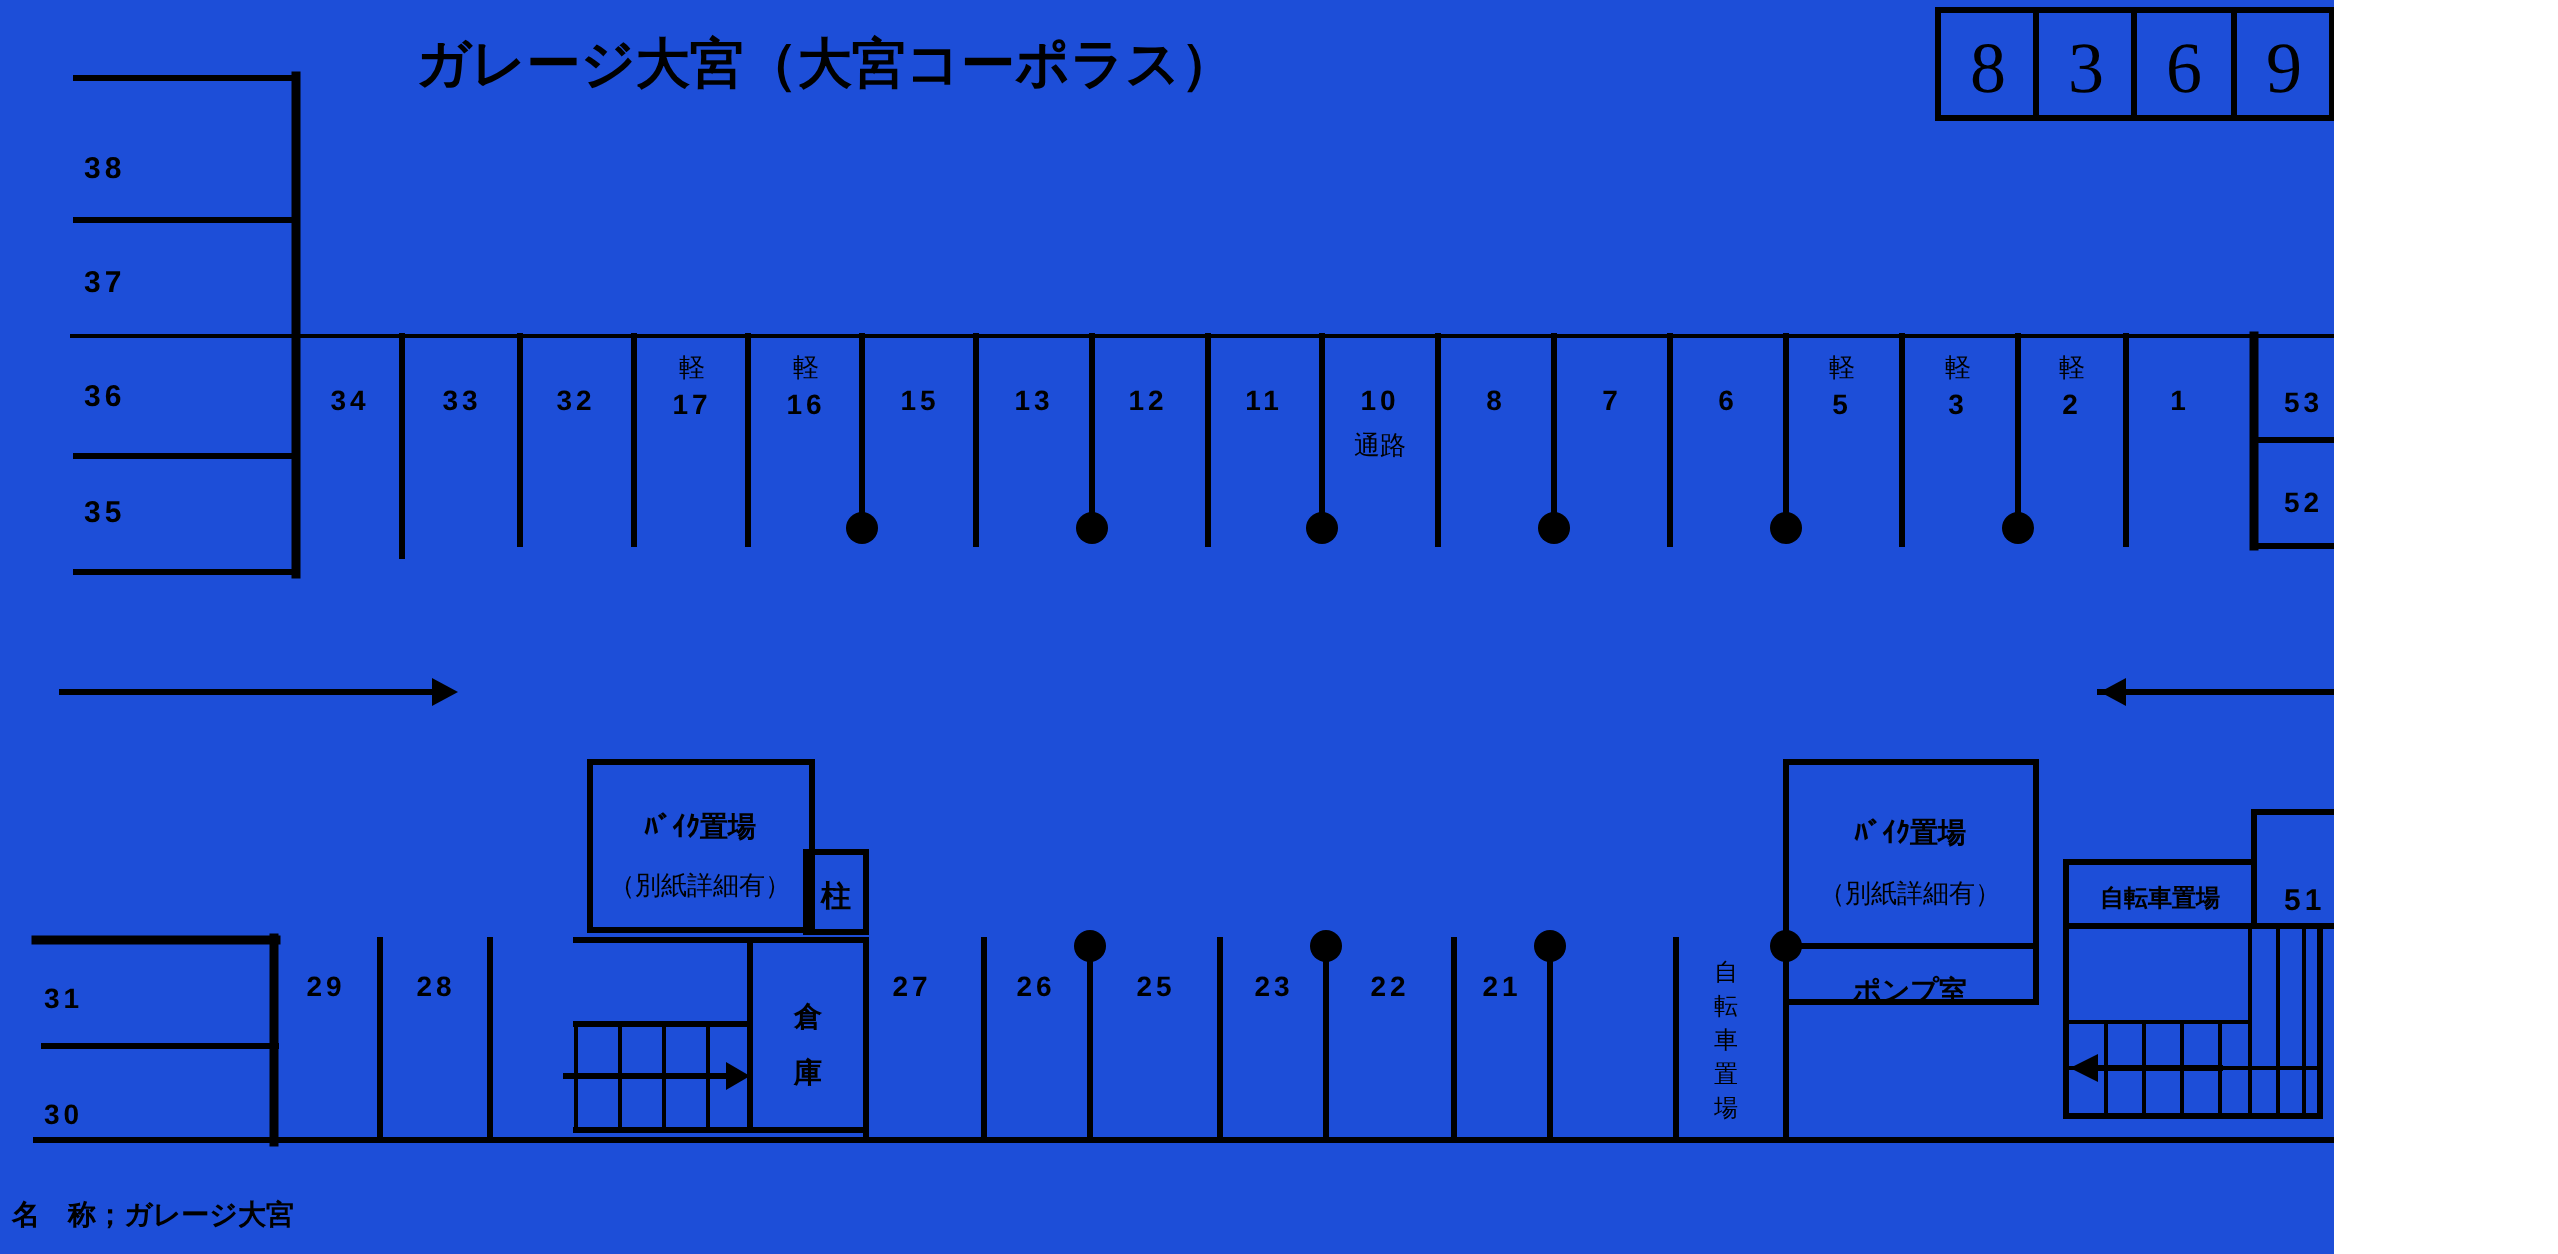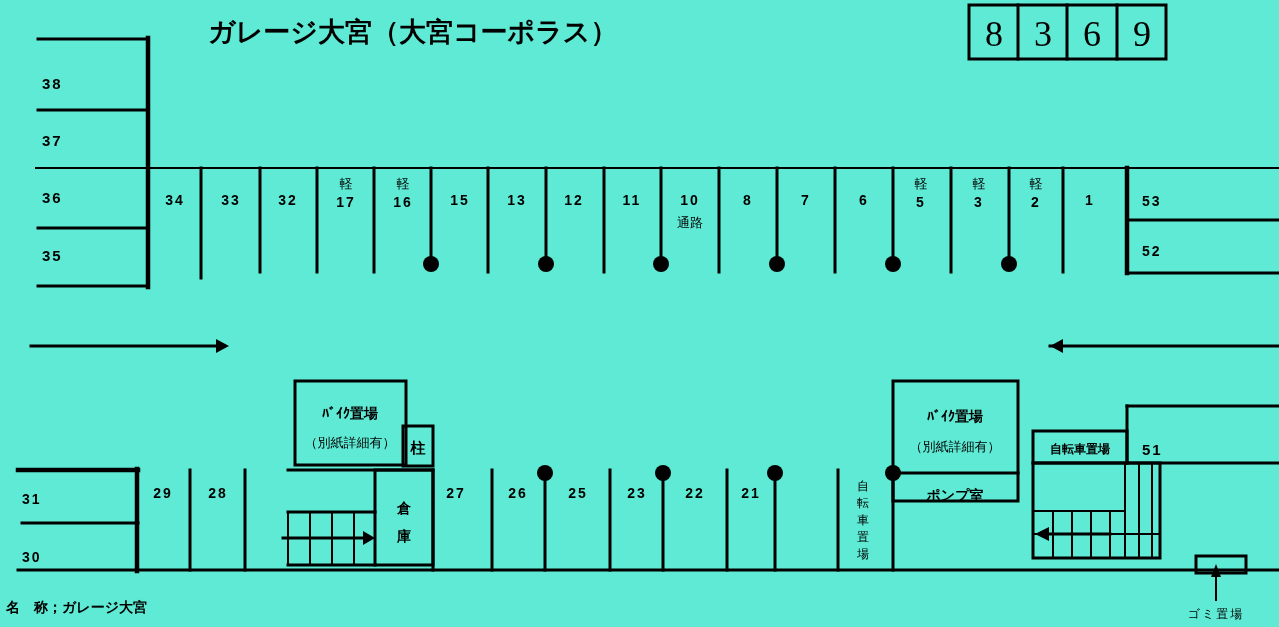--- a/index.html
+++ b/index.html
@@ -6,23 +6,23 @@
   html, body {
     margin: 0;
     padding: 0;
     background: #ffffff;
   }
   body {
     font-family: "Liberation Sans", "DejaVu Sans", sans-serif;
   }
   #stage {
     position: relative;
-    width: 1279px;
+    width: 1167px;
     height: 627px;
-    background: #5eead4;
+    background: #1d4ed8;
     overflow: hidden;
     text-align: center;
   }
   #stage svg {
     position: absolute;
     left: 0;
     top: 0;
   }
   .ln { stroke: #000; stroke-linecap: square; }
   .t-thin  { stroke-width: 2; }

